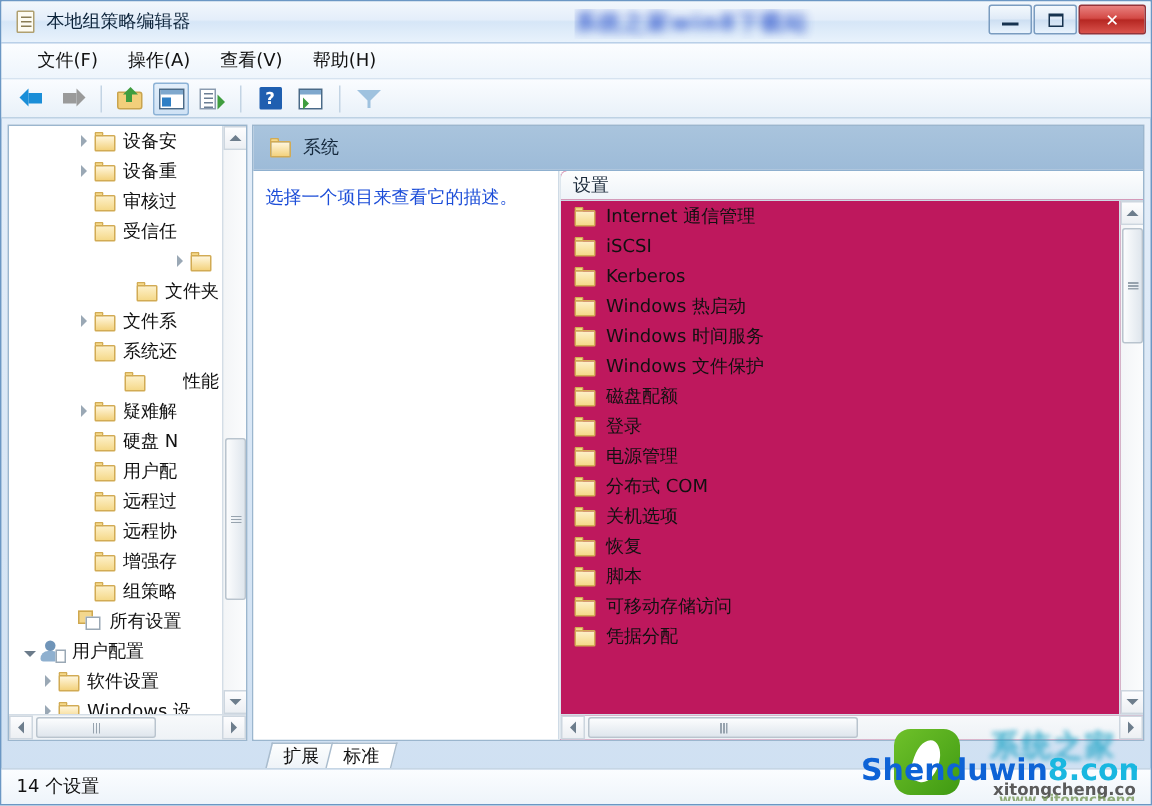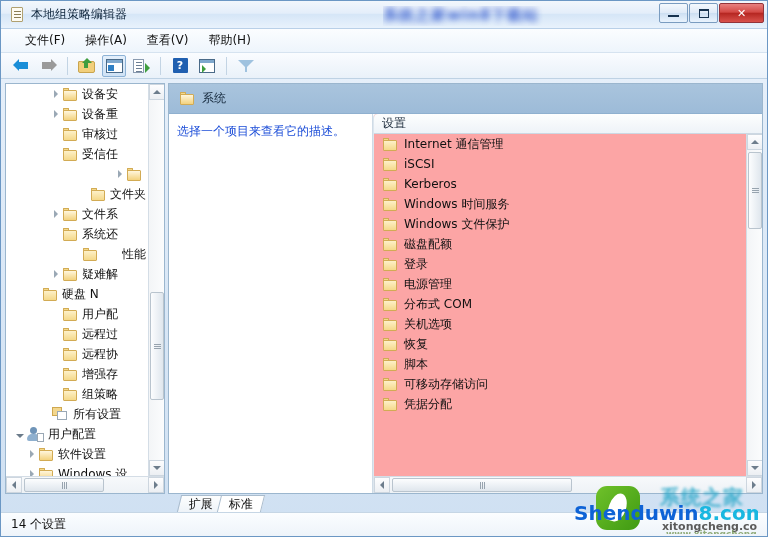--- a/index.html
+++ b/index.html
@@ -235,21 +235,21 @@
   .rp-title{ font-size:12px;color:#15293d; }
   .rp-split{ flex:1 1 auto; display:flex; min-height:0; }
 
   .descpane{
     width:204px;flex:0 0 204px;background:#fff;
     padding:9px 8px 0 8px; font-size:12px; color:#1d4ed8;
     border-right:1px solid #cfdbe6;
   }
 
   .listpane{
-    flex:1 1 auto; position:relative; background:#fca5a5;
+    flex:1 1 auto; position:relative; background:#be185d;
     display:flex; flex-direction:column; min-height:0;
     border-left:1px solid #dde6ee;
     border-top-left-radius:4px;
   }
   .lp-colhdr{
     height:20px;flex:0 0 20px;
     background:linear-gradient(to bottom,#fdfefe,#eef3f8);
     border-bottom:1px solid #ccd8e3;
     display:flex;align-items:center;padding-left:8px;
     font-size:12px;color:#1b2a3a;
@@ -476,21 +476,21 @@
               <span class="tlabel">性能控</span>
             </div>
             <div class="trow" style="padding-left: 44px;">
               <span class="twist has"></span>
               <span class="fi open">
                 <i class="t"></i>
                 <i class="b"></i>
               </span>
               <span class="tlabel">疑难解</span>
             </div>
-            <div class="trow" style="padding-left: 24px; align-items: center;">
+            <div class="trow" style="padding-left: 44px; align-items: center;">
               <span class="twist"></span>
               <span class="fi">
                 <i class="t"></i>
                 <i class="b"></i>
               </span>
               <span class="tlabel">硬盘 N</span>
             </div>
             <div class="trow" style="padding-left: 44px;">
               <span class="twist"></span>
               <span class="fi">
@@ -623,20 +623,27 @@
                     <i class="b"></i>
                   </span>
                   <span>iSCSI</span>
                 </div>
                 <div class="lrow">
                   <span class="fi">
                     <i class="t"></i>
                     <i class="b"></i>
                   </span>
                   <span>Kerberos</span>
+                </div>
+                <div class="lrow">
+                  <span class="fi">
+                    <i class="t"></i>
+                    <i class="b"></i>
+                  </span>
+                  <span>Windows 热启动</span>
                 </div>
                 <div class="lrow">
                   <span class="fi">
                     <i class="t"></i>
                     <i class="b"></i>
                   </span>
                   <span>Windows 时间服务</span>
                 </div>
                 <div class="lrow">
                   <span class="fi">

